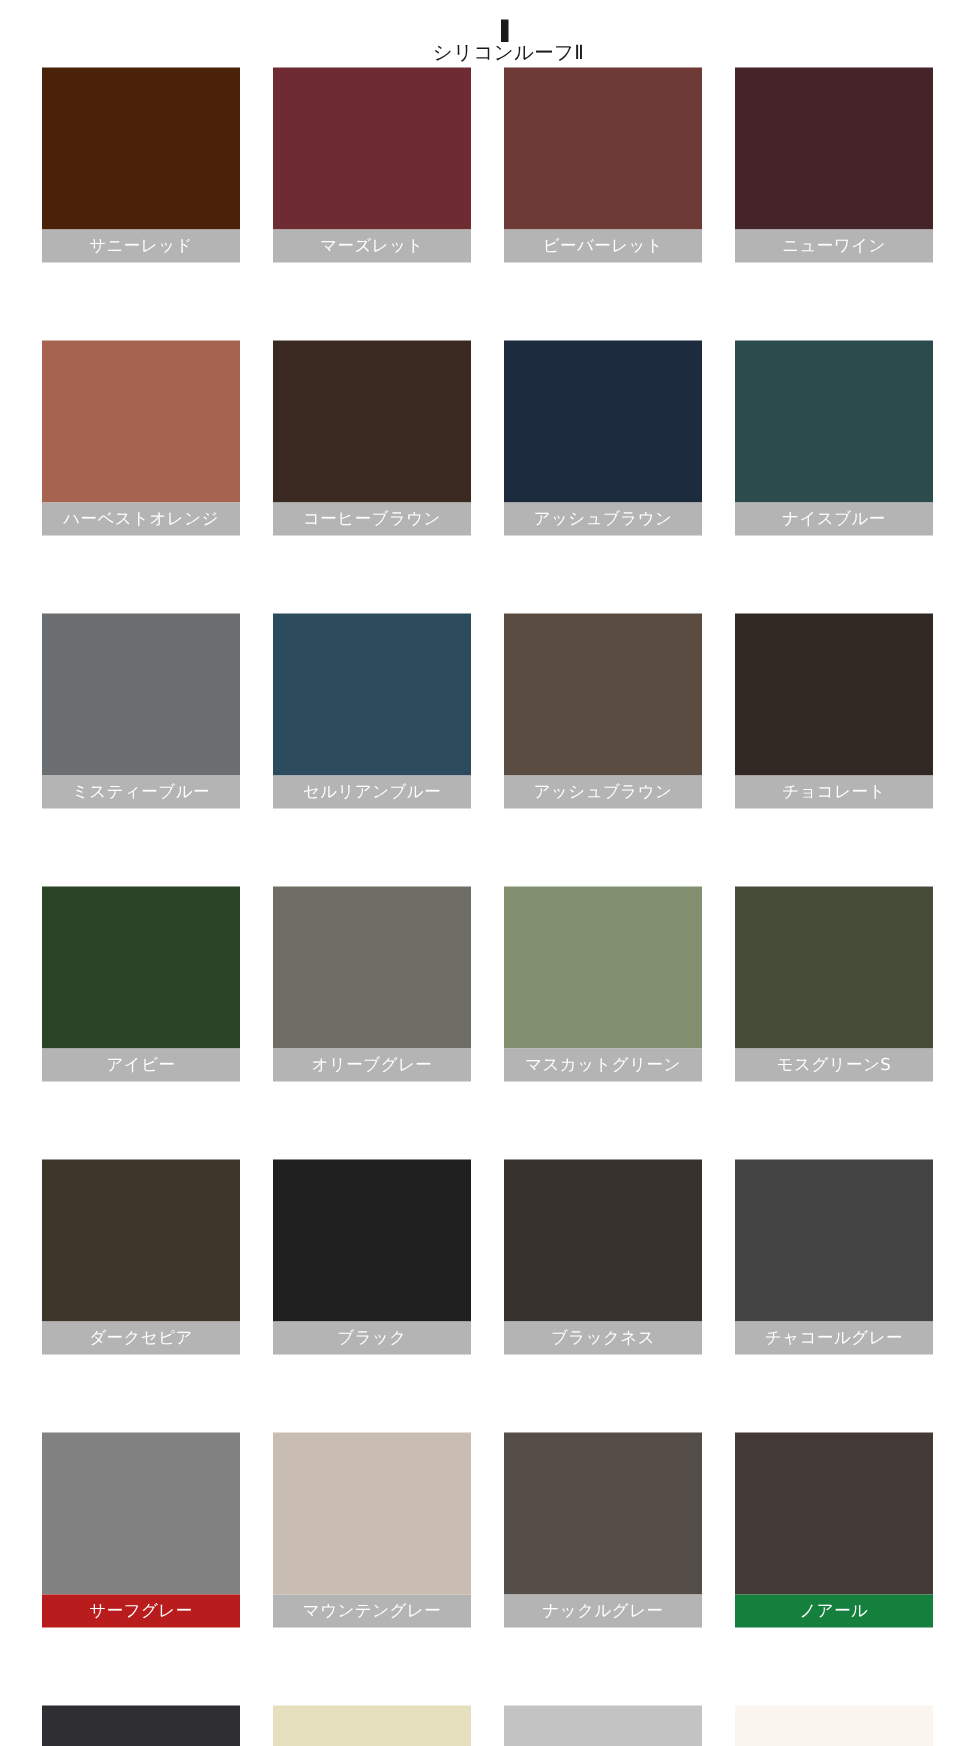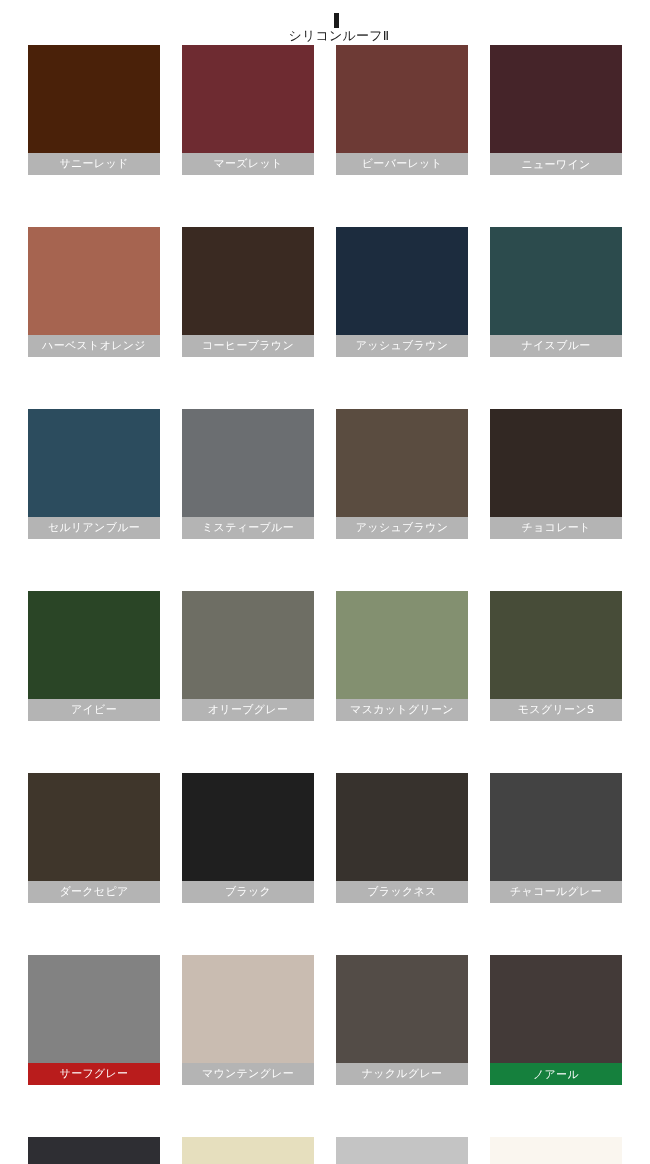--- a/index.html
+++ b/index.html
@@ -93,47 +93,47 @@
       <div class="cell">
         <div class="chip" style="background: rgb(110, 43, 49);"></div>
         <div class="chip-label" style="background: rgb(180, 180, 180); color: rgb(255, 255, 255);">マーズレット</div>
       </div>
       <div class="cell">
         <div class="chip" style="background: rgb(109, 58, 53);"></div>
         <div class="chip-label" style="background: rgb(180, 180, 180); color: rgb(255, 255, 255);">ビーバーレット</div>
       </div>
       <div class="cell">
         <div class="chip" style="background: rgb(69, 36, 41);"></div>
-        <div class="chip-label" style="background: rgb(180, 180, 180); color: rgb(255, 255, 255); font-family: Liberation Serif, serif;">ニューワイン</div>
+        <div class="chip-label" style="background: rgb(180, 180, 180); color: rgb(255, 255, 255);">ニューワイン</div>
       </div>
       <div class="cell">
         <div class="chip" style="background: rgb(166, 100, 80);"></div>
         <div class="chip-label" style="background: rgb(180, 180, 180); color: rgb(255, 255, 255);">ハーベストオレンジ</div>
       </div>
       <div class="cell">
         <div class="chip" style="background: rgb(58, 42, 34);"></div>
         <div class="chip-label" style="background: rgb(180, 180, 180); color: rgb(255, 255, 255);">コーヒーブラウン</div>
       </div>
       <div class="cell">
         <div class="chip" style="background: rgb(28, 44, 62);"></div>
         <div class="chip-label" style="background: rgb(180, 180, 180); color: rgb(255, 255, 255);">アッシュブラウン</div>
       </div>
       <div class="cell">
         <div class="chip" style="background: rgb(44, 75, 77);"></div>
         <div class="chip-label" style="background: rgb(180, 180, 180); color: rgb(255, 255, 255);">ナイスブルー</div>
       </div>
       <div class="cell">
+        <div class="chip" style="background: rgb(107, 110, 113);"></div>
+        <div class="chip-label" style="background: rgb(180, 180, 180); color: rgb(255, 255, 255);">ミスティーブルー</div>
+      </div>
+      <div class="cell">
         <div class="chip" style="background: rgb(44, 76, 94);"></div>
         <div class="chip-label" style="background: rgb(180, 180, 180); color: rgb(255, 255, 255);">セルリアンブルー</div>
       </div>
       <div class="cell">
-        <div class="chip" style="background: rgb(107, 110, 113);"></div>
-        <div class="chip-label" style="background: rgb(180, 180, 180); color: rgb(255, 255, 255);">ミスティーブルー</div>
-      </div>
-      <div class="cell">
         <div class="chip" style="background: rgb(90, 76, 64);"></div>
         <div class="chip-label" style="background: rgb(180, 180, 180); color: rgb(255, 255, 255);">アッシュブラウン</div>
       </div>
       <div class="cell">
         <div class="chip" style="background: rgb(50, 40, 35);"></div>
         <div class="chip-label" style="background: rgb(180, 180, 180); color: rgb(255, 255, 255);">チョコレート</div>
       </div>
       <div class="cell">
         <div class="chip" style="background: rgb(42, 69, 38);"></div>
         <div class="chip-label" style="background: rgb(180, 180, 180); color: rgb(255, 255, 255);">アイビー</div>

